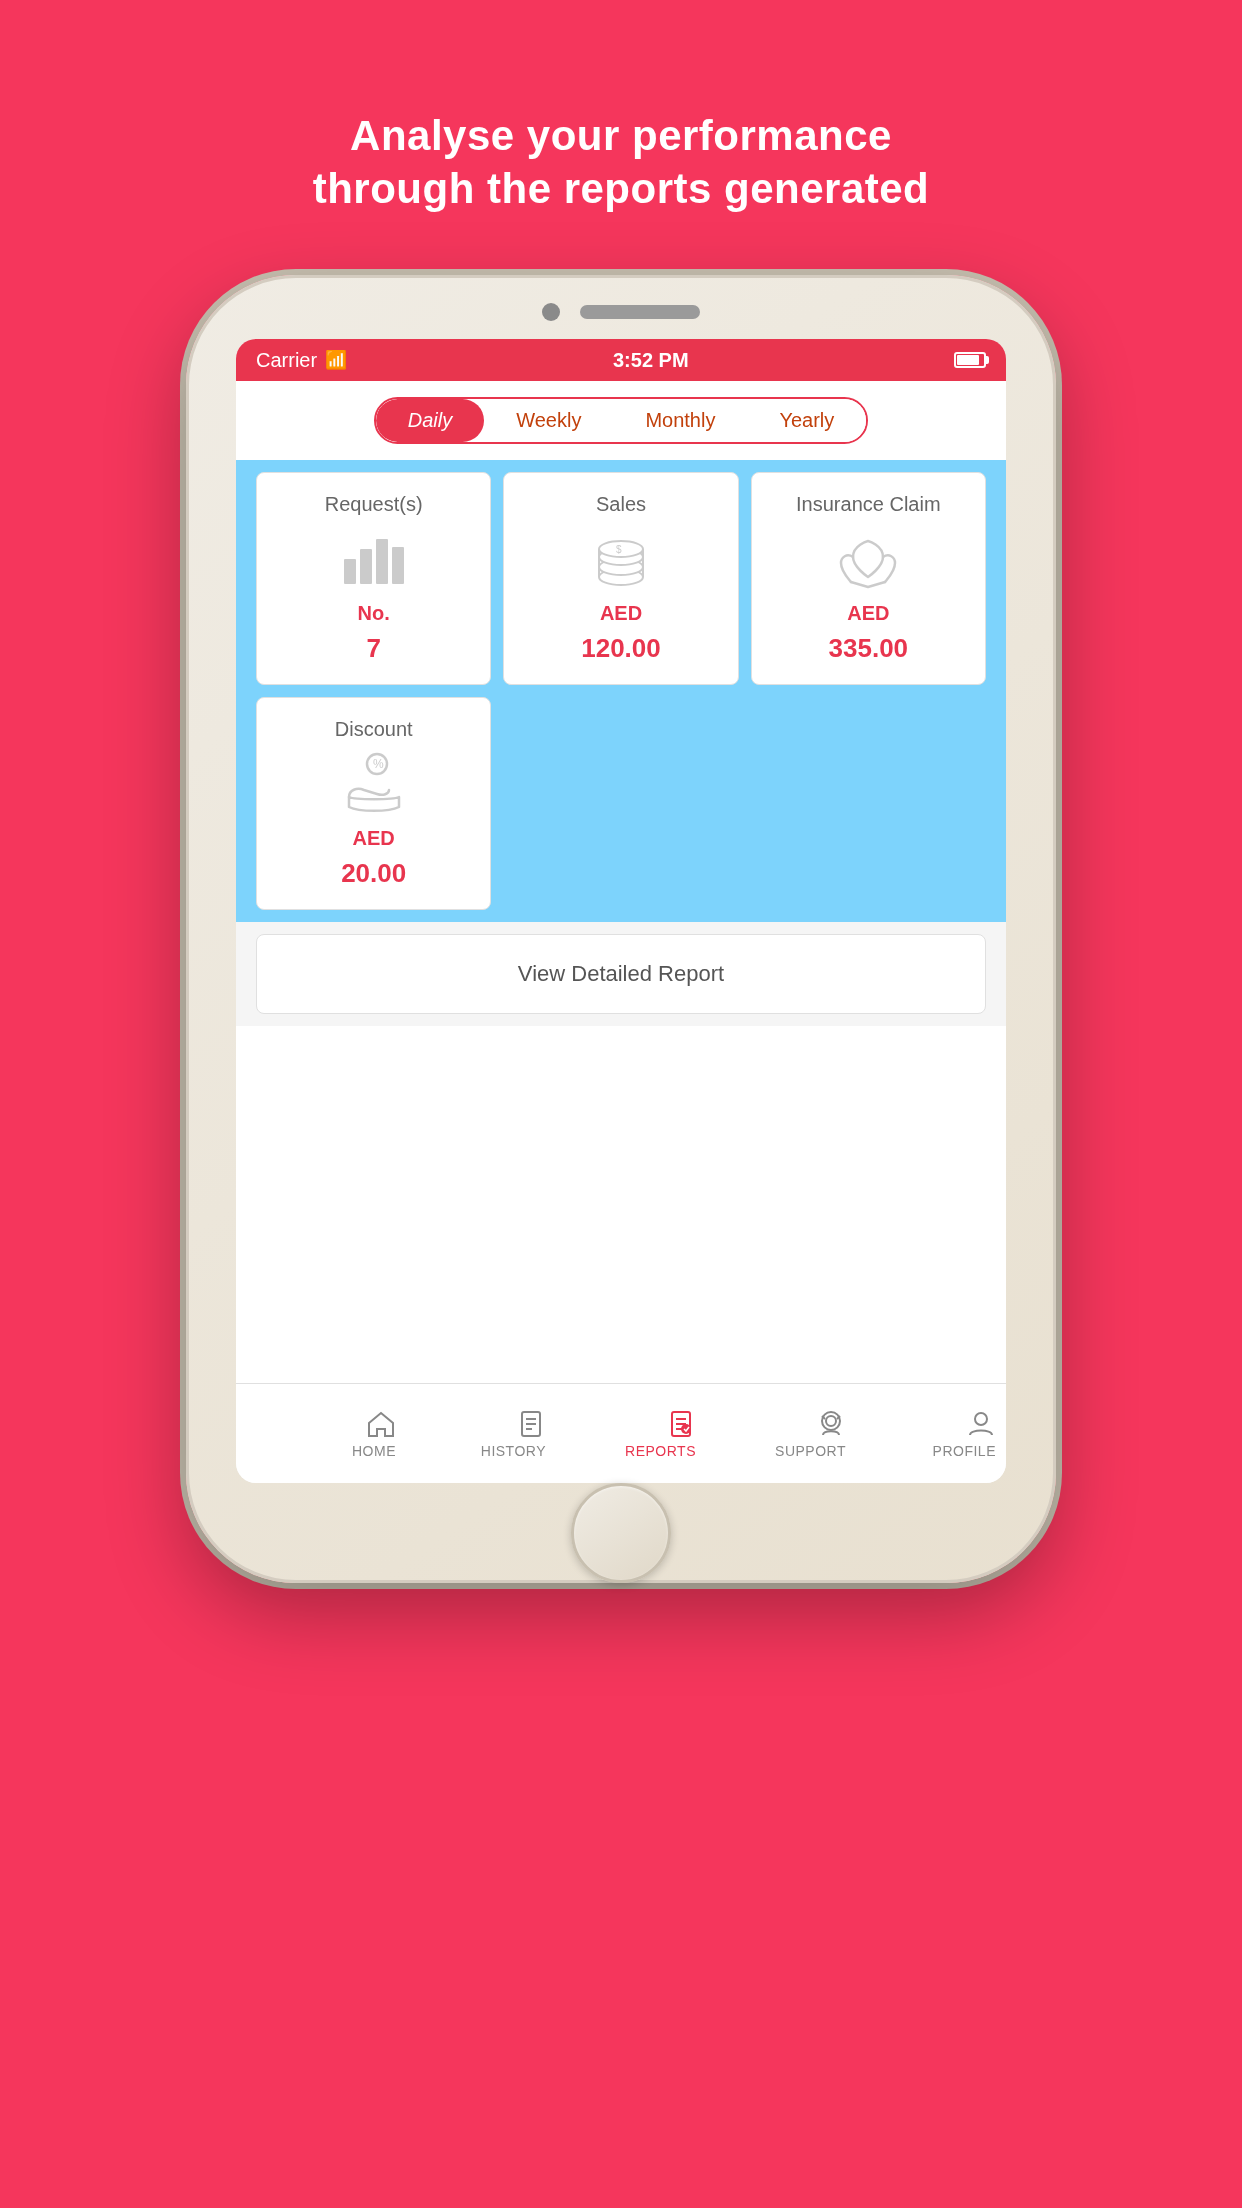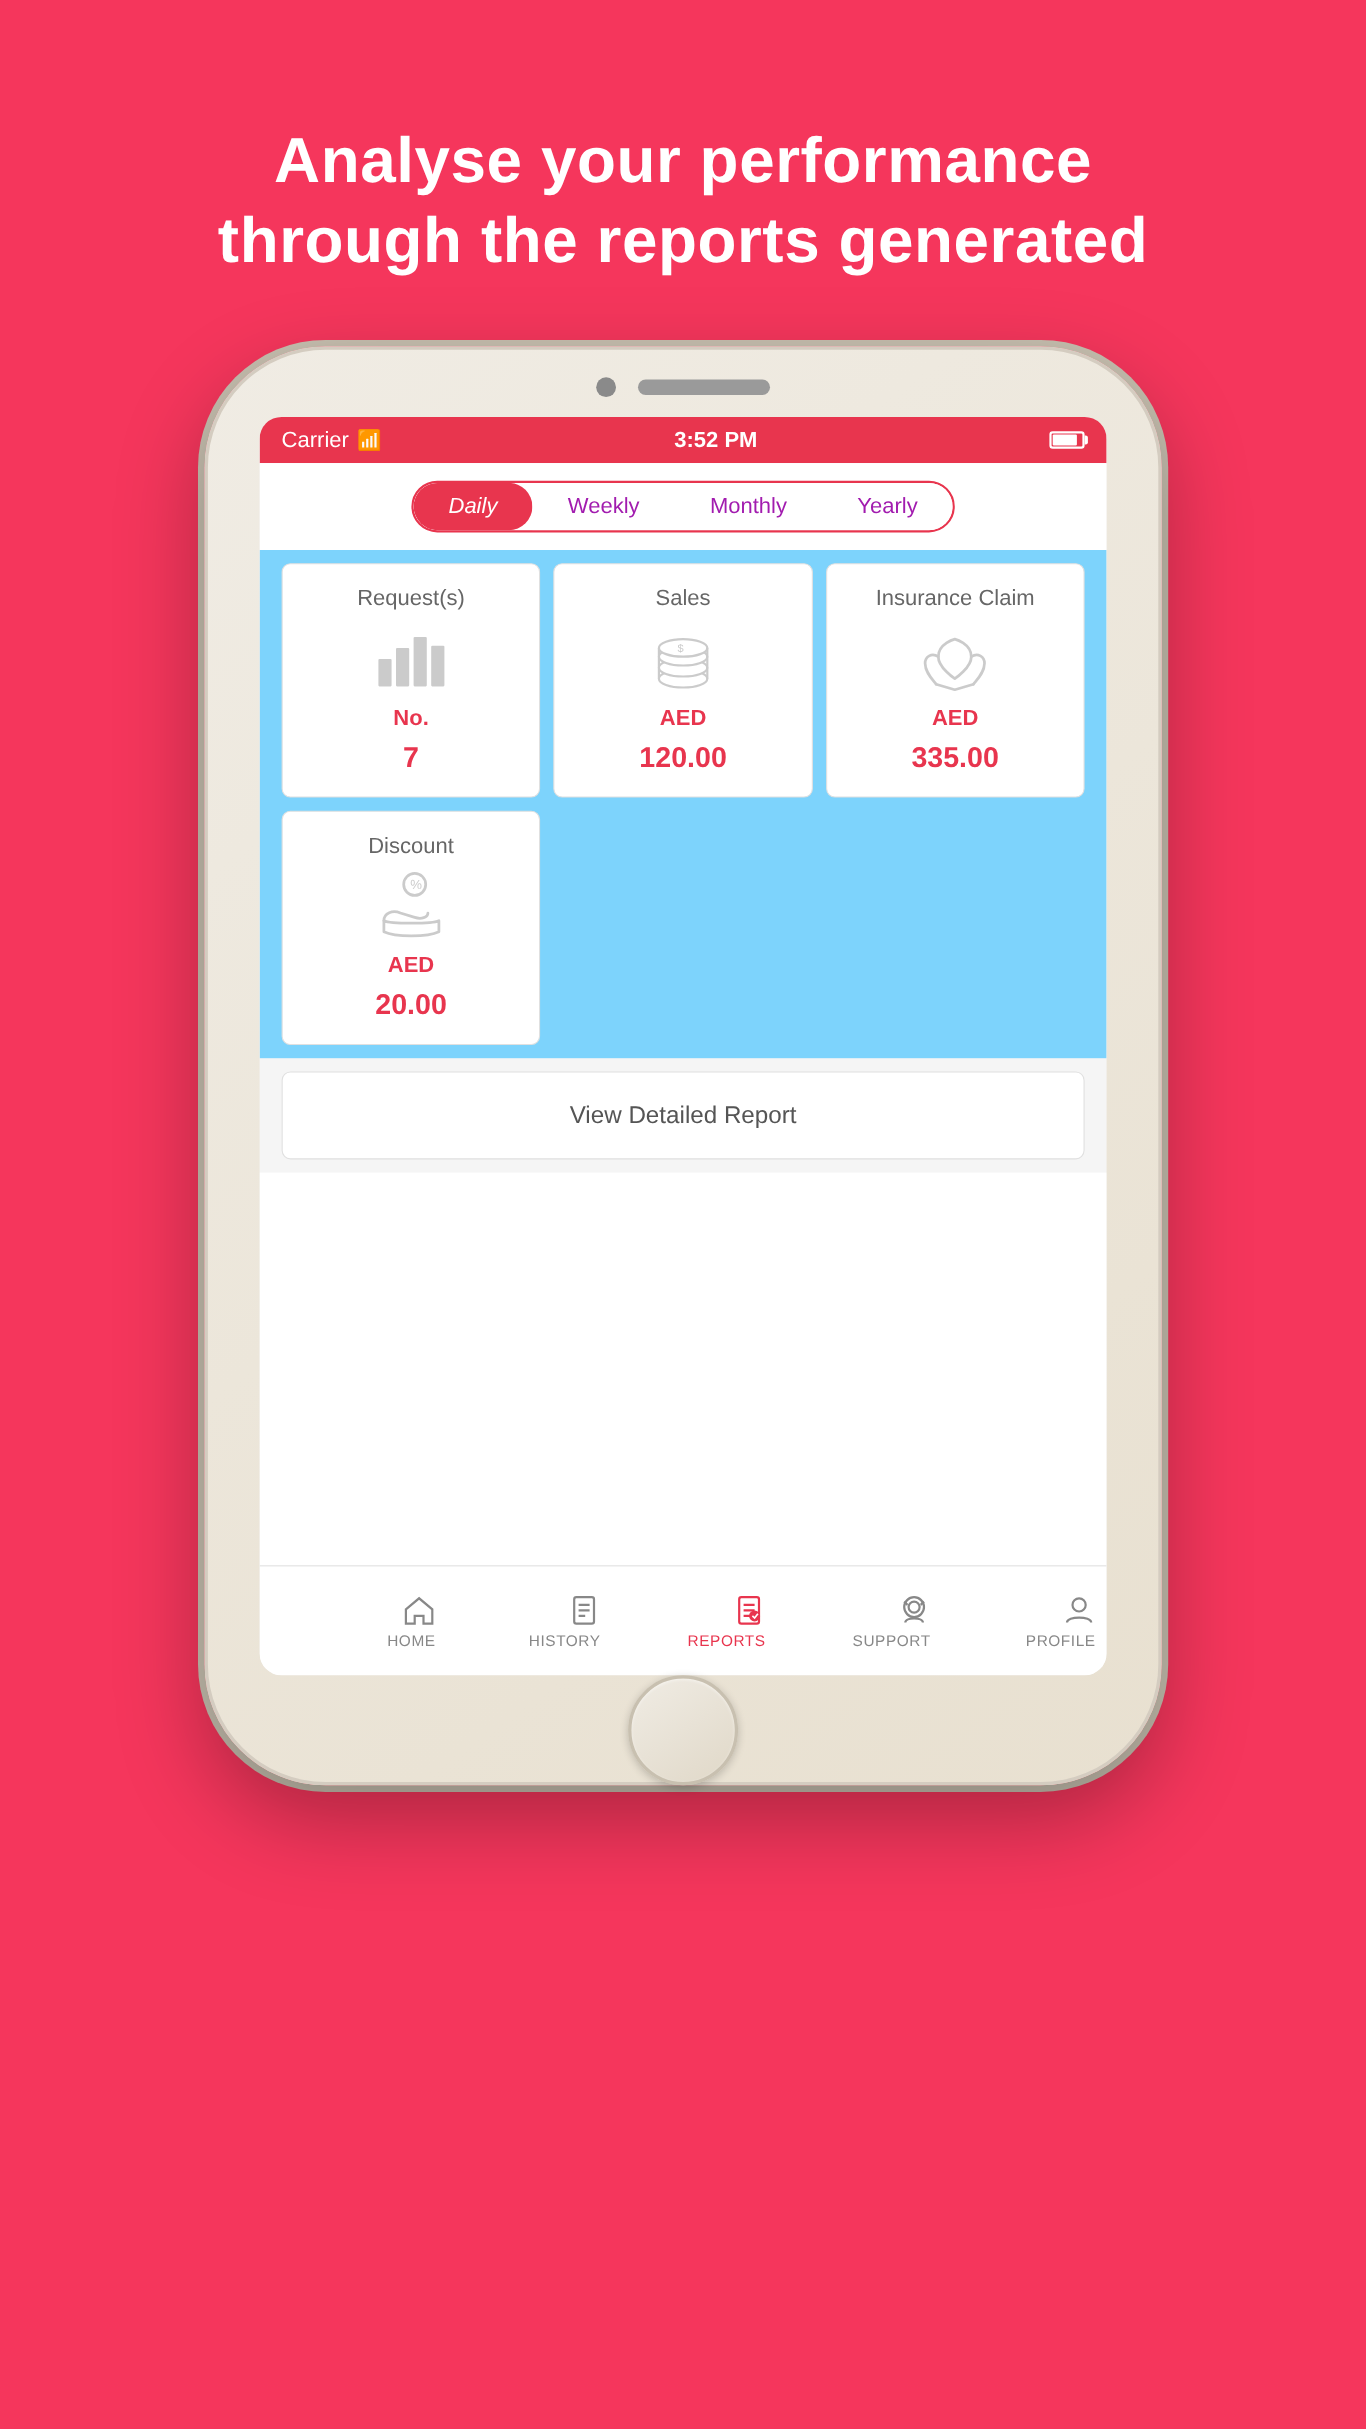--- a/index.html
+++ b/index.html
@@ -9,21 +9,21 @@
       background-color: #F5365C;
       font-family: -apple-system, 'Helvetica Neue', Arial, sans-serif;
       display: flex;
       flex-direction: column;
       align-items: center;
       overflow: hidden;
     }
 
     .headline {
       color: white;
-      font-size: 58px;
+      font-size: 42px;
       font-weight: 600;
       text-align: center;
       line-height: 1.25;
       margin-top: 110px;
       margin-bottom: 60px;
       padding: 0 80px;
       letter-spacing: 0.5px;
     }
 
     
@@ -187,21 +187,21 @@
       display: flex;
       border: 2px solid #E8354E;
       border-radius: 30px;
       overflow: hidden;
     }
 
     .tab {
       padding: 10px 32px;
       font-size: 20px;
       cursor: pointer;
-      color: #a21caf;
+      color: #c2410c;
       background: white;
       border: none;
       font-weight: 500;
     }
 
     .tab.active {
       background: #E8354E;
       color: white;
       border-radius: 28px;
       font-style: italic;

